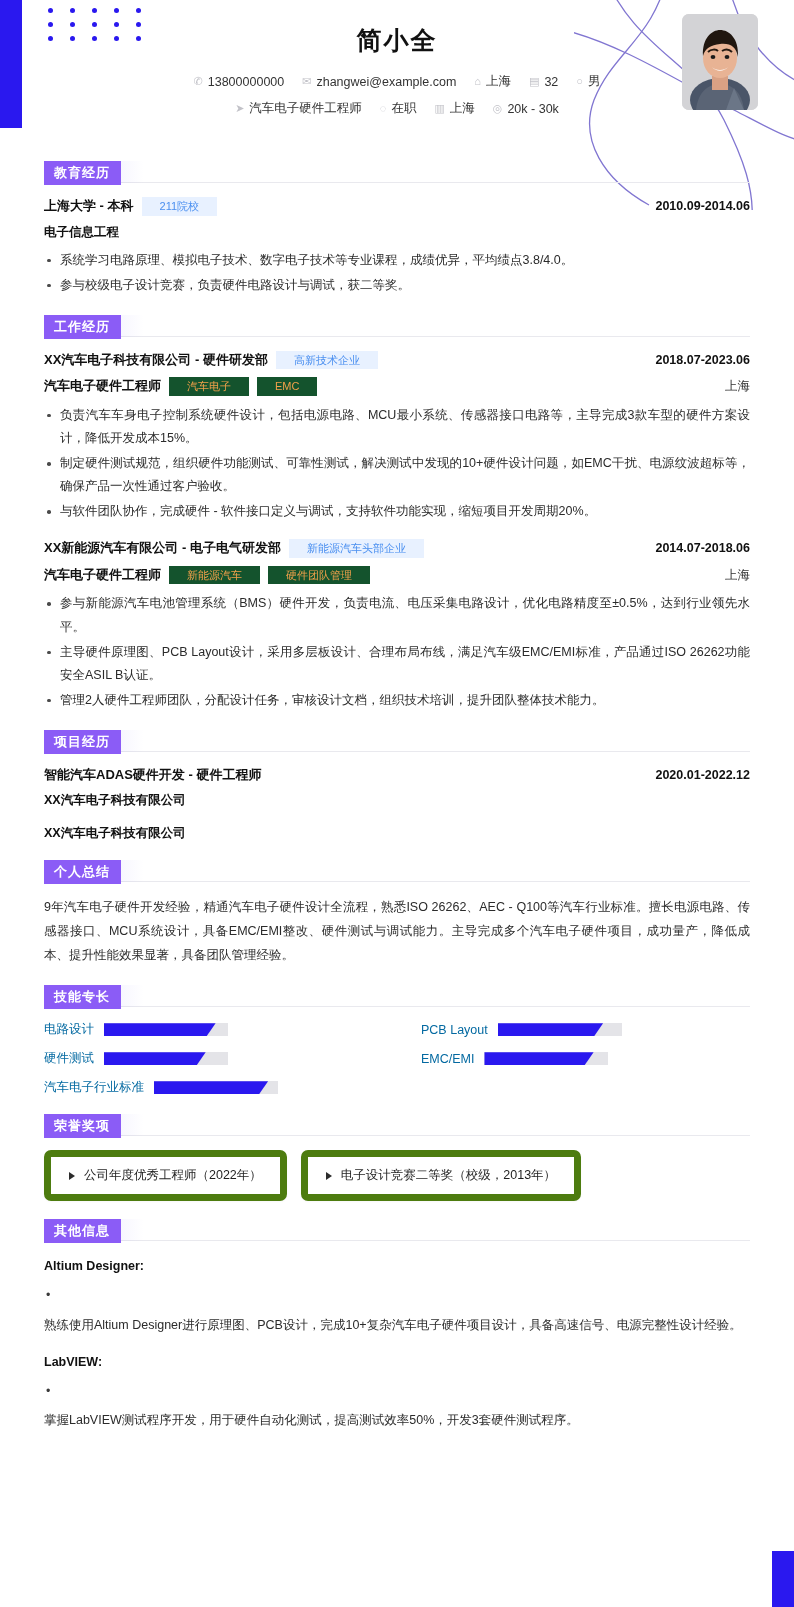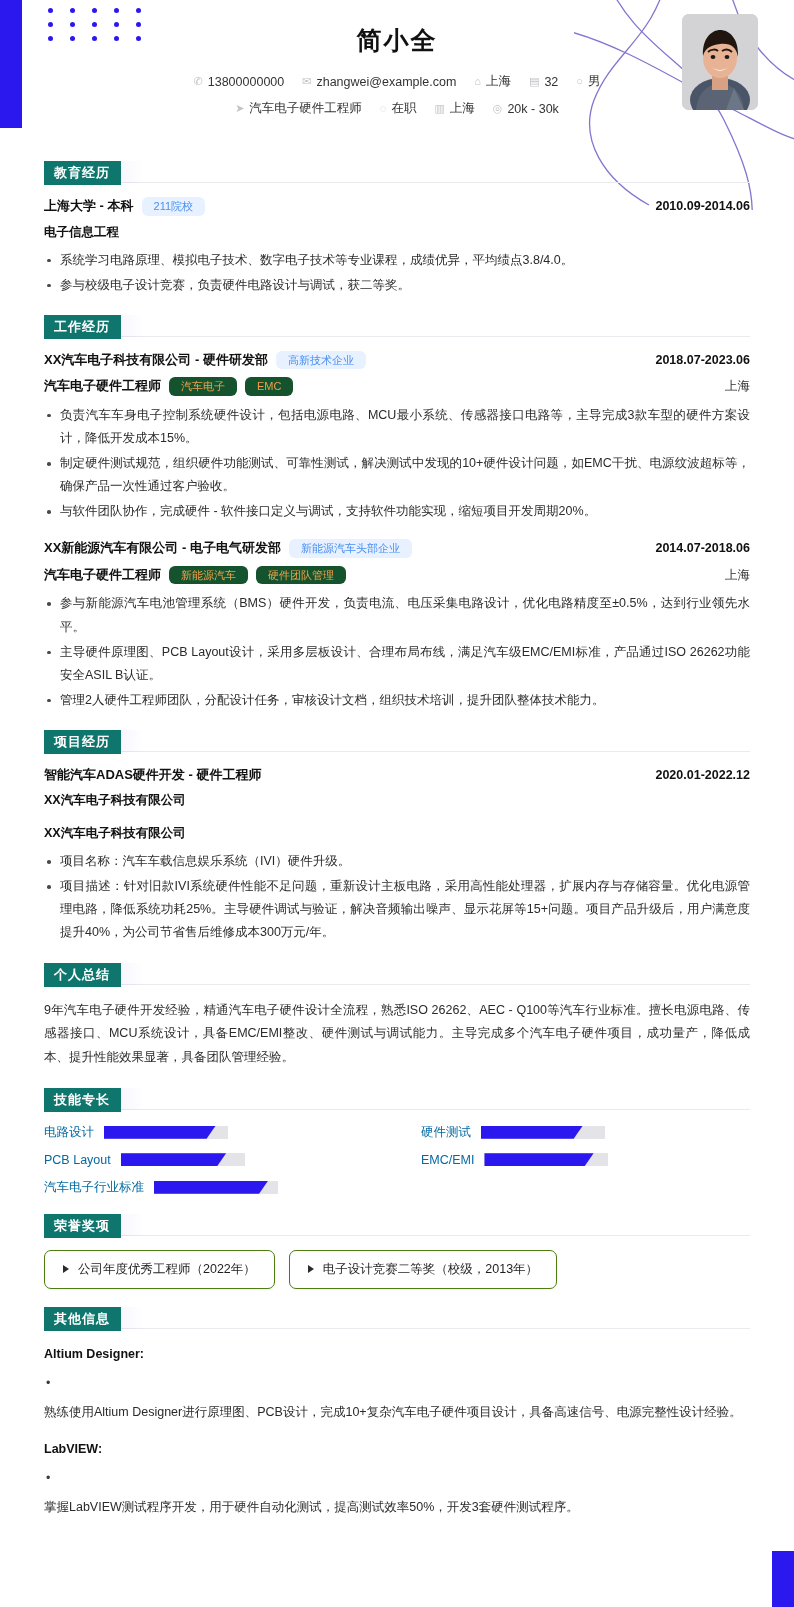--- a/index.html
+++ b/index.html
@@ -82,21 +82,21 @@
   
   .section { padding: 0 44px; margin-top: 18px; }
   .sec-head {
     position: relative;
     height: 22px;
     margin-bottom: 14px;
   }
   .sec-label {
     position: relative;
     display: inline-block;
-    background: #0f766e;
+    background: #8b5cf6;
     color: #fff;
     font-size: 13px;
     font-weight: 700;
     padding: 3px 11px 3px 10px;
     z-index: 2;
     letter-spacing: 1px;
   }
   .sec-tail {
     position: absolute;
     left: 0; top: 0;
@@ -125,22 +125,22 @@
   .title-main { font-size: 13px; font-weight: 700; color: #111; }
   .title-sub { font-size: 13px; font-weight: 700; color: #111; }
   .side { font-size: 12.5px; font-weight: 700; color: #111; white-space: nowrap; }
   .side-light { font-size: 12.5px; font-weight: 400; color: #333; white-space: nowrap; }
   .subline { font-size: 12.5px; font-weight: 700; color: #111; margin-bottom: 8px; }
 
   .tag {
     display: inline-block;
     font-size: 11px;
     line-height: 1.5;
-    padding: 1px 12px;
-    border-radius: 6px;
+    padding: 1px 18px;
+    border-radius: 0;
     white-space: nowrap;
   }
   .tag-blue { background: #e8f1ff; color: #4a8ff0; }
   .tag-orange { background: #14532d; color: #f0a04a; }
 
   ul.bullets { list-style: none; margin: 0; padding: 0; }
   ul.bullets li {
     position: relative;
     padding-left: 16px;
     font-size: 12.5px;
@@ -192,21 +192,21 @@
     clip-path: polygon(0 0, 100% 0, calc(100% - 9px) 100%, 0 100%);
   }
   .skill-wide .skill-track { width: 124px; }
 
   
   .awards { display: flex; flex-wrap: wrap; gap: 14px; }
   .award-card {
     display: inline-flex;
     align-items: center;
     gap: 9px;
-    border: 1px solid #4d7c0f;
+    border: 7px solid #4d7c0f;
     border-radius: 7px;
     padding: 10px 18px;
     font-size: 12.5px;
     color: #1f1f1f;
     background: #fff;
     box-shadow: 0 1px 2px rgba(0,0,0,.03);
   }
   .tri {
     width: 0; height: 0;
     border-left: 6px solid #2b2b2b;
@@ -417,24 +417,20 @@
         <div class="row-left">
           <span class="title-main">智能汽车ADAS硬件开发 - 硬件工程师</span>
         </div>
         <span class="side">2020.01-2022.12</span>
       </div>
       <div class="subline">XX汽车电子科技有限公司</div>
     </div>
 
     <div class="entry">
       <div class="subline">XX汽车电子科技有限公司</div>
-      <ul class="bullets">
-        <li>项目名称：汽车车载信息娱乐系统（IVI）硬件升级。</li>
-        <li>项目描述：针对旧款IVI系统硬件性能不足问题，重新设计主板电路，采用高性能处理器，扩展内存与存储容量。优化电源管理电路，降低系统功耗25%。主导硬件调试与验证，解决音频输出噪声、显示花屏等15+问题。项目产品升级后，用户满意度提升40%，为公司节省售后维修成本300万元/年。</li>
-      </ul>
     </div>
   </div>
 
   <div class="section">
     <div class="sec-head">
       <span class="sec-rule"></span>
       <span class="sec-tail"></span>
       <span class="sec-label">个人总结</span>
     </div>
     <div class="summary-text">9年汽车电子硬件开发经验，精通汽车电子硬件设计全流程，熟悉ISO 26262、AEC - Q100等汽车行业标准。擅长电源电路、传感器接口、MCU系统设计，具备EMC/EMI整改、硬件测试与调试能力。主导完成多个汽车电子硬件项目，成功量产，降低成本、提升性能效果显著，具备团队管理经验。</div>
@@ -448,29 +444,29 @@
     </div>
 
     <div class="skills-grid">
       <div class="skill">
         <span class="skill-name">电路设计</span>
         <span class="skill-track">
           <span class="skill-fill" style="width: 90%;"></span>
         </span>
       </div>
       <div class="skill">
+        <span class="skill-name">PCB Layout</span>
+        <span class="skill-track">
+          <span class="skill-fill" style="width: 85%;"></span>
+        </span>
+      </div>
+      <div class="skill">
         <span class="skill-name">硬件测试</span>
         <span class="skill-track">
           <span class="skill-fill" style="width: 82%;"></span>
-        </span>
-      </div>
-      <div class="skill">
-        <span class="skill-name">PCB Layout</span>
-        <span class="skill-track">
-          <span class="skill-fill" style="width: 85%;"></span>
         </span>
       </div>
       <div class="skill">
         <span class="skill-name">EMC/EMI</span>
         <span class="skill-track">
           <span class="skill-fill" style="width: 88%;"></span>
         </span>
       </div>
       <div class="skill skill-wide">
         <span class="skill-name">汽车电子行业标准</span>

